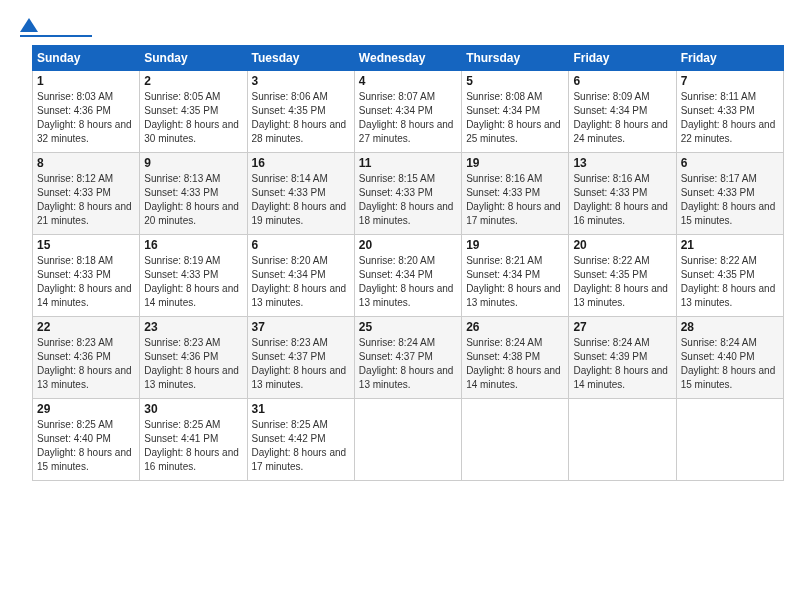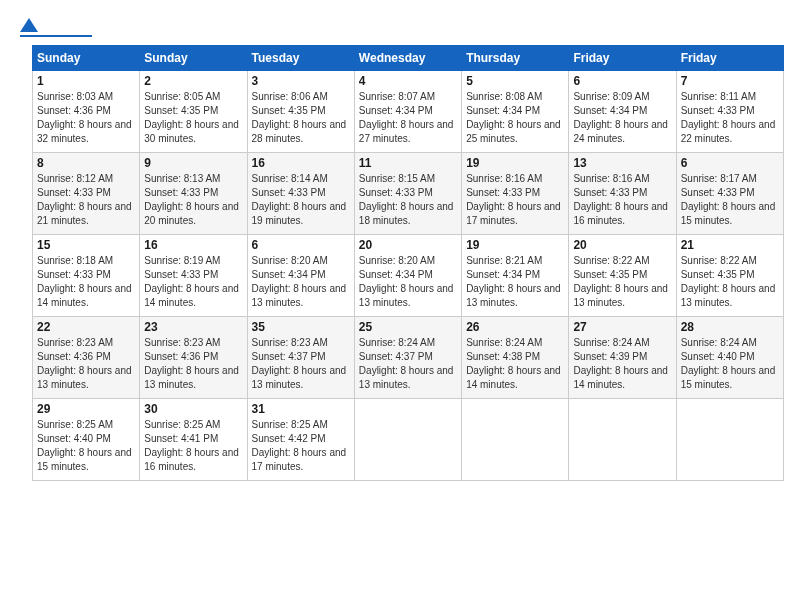--- a/index.html
+++ b/index.html
@@ -219,21 +219,21 @@
         <tr class="row-even">
           <td>
             <span class="day-num">22</span>
             <div class="day-info">Sunrise: 8:23 AM<br>Sunset: 4:36 PM<br>Daylight: 8 hours and 13 minutes.</div>
           </td>
           <td>
             <span class="day-num">23</span>
             <div class="day-info">Sunrise: 8:23 AM<br>Sunset: 4:36 PM<br>Daylight: 8 hours and 13 minutes.</div>
           </td>
           <td>
-            <span class="day-num">35</span>
+            <span class="day-num">37</span>
             <div class="day-info">Sunrise: 8:23 AM<br>Sunset: 4:37 PM<br>Daylight: 8 hours and 13 minutes.</div>
           </td>
           <td>
             <span class="day-num">25</span>
             <div class="day-info">Sunrise: 8:24 AM<br>Sunset: 4:37 PM<br>Daylight: 8 hours and 13 minutes.</div>
           </td>
           <td>
             <span class="day-num">26</span>
             <div class="day-info">Sunrise: 8:24 AM<br>Sunset: 4:38 PM<br>Daylight: 8 hours and 14 minutes.</div>
           </td>

